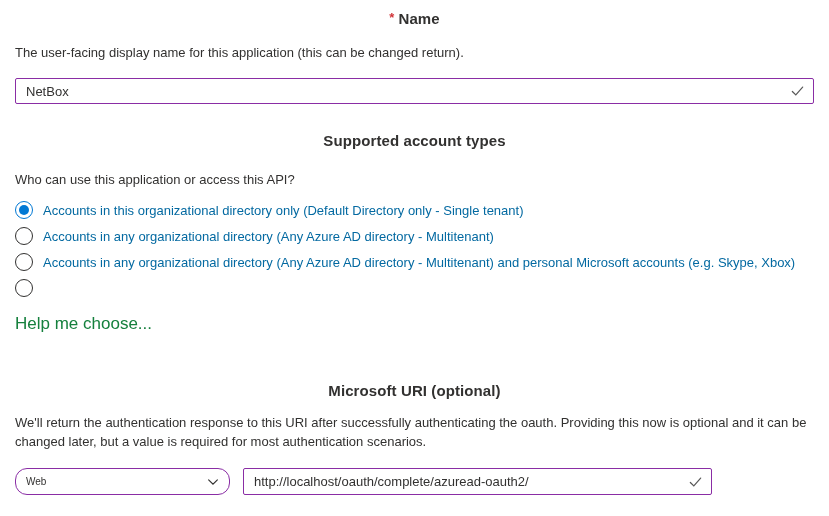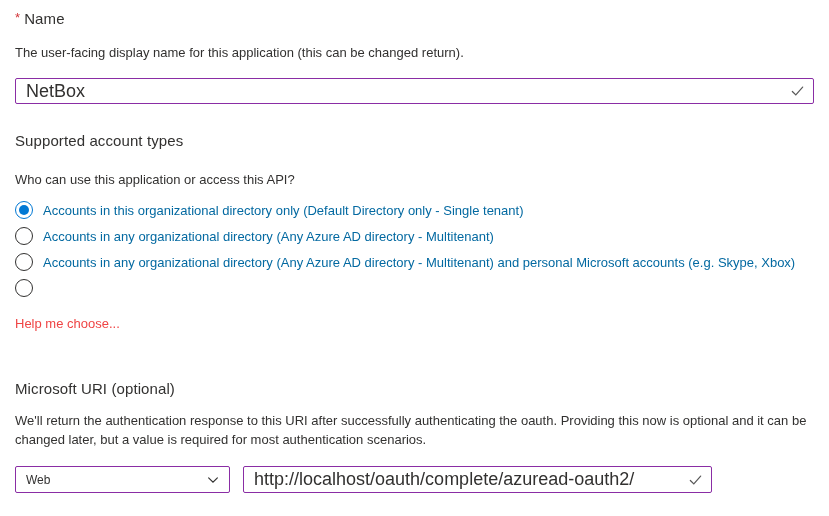--- a/index.html
+++ b/index.html
@@ -9,23 +9,24 @@
     font-family: "Liberation Sans", sans-serif;
     color: #323130;
     overflow: hidden;
   }
   .page {
     padding: 10px 15px 0 15px;
     width: 829px;
   }
   .section-title {
     font-size: 15px;
-    font-weight: 400;
+    font-weight: 700;
     color: #323130;
     letter-spacing: 0.1px;
+    text-align: center;
   }
   .required-star {
     color: #d13438;
     font-size: 13px;
     vertical-align: 2px;
     margin-right: 4px;
   }
   .desc {
     font-size: 13px;
     color: #323130;
@@ -39,21 +40,21 @@
     border-radius: 2px;
     background: #ffffff;
     display: flex;
     align-items: center;
   }
   .field input {
     border: none;
     outline: none;
     background: transparent;
     font-family: "Liberation Sans", sans-serif;
-    font-size: 18px;
+    font-size: 13px;
     color: #323130;
     width: 100%;
     padding: 0 28px 0 10px;
   }
   .valid-check {
     position: absolute;
     right: 8px;
     top: 50%;
     transform: translateY(-50%);
     display: flex;
@@ -88,41 +89,41 @@
     border-radius: 50%;
     background: #0078d4;
     transform: translate(-50%, -50%);
   }
   .radio-label {
     font-size: 13px;
     color: #0369a1;
     white-space: nowrap;
   }
   .link {
-    font-size: 13px;
-    color: #ef4444;
+    font-size: 17px;
+    color: #15803d;
     text-decoration: none;
     cursor: pointer;
   }
   
   .uri-row {
     display: flex;
     gap: 13px;
     margin-top: 17px;
   }
   .select-box {
     position: relative;
     width: 215px;
     height: 27px;
     border: 1.5px solid #8a2da5;
-    border-radius: 2px;
+    border-radius: 12px;
     background: #fff;
     display: flex;
     align-items: center;
-    font-size: 12px;
+    font-size: 10px;
     padding: 0 30px 0 10px;
     cursor: pointer;
   }
   .chevron {
     position: absolute;
     right: 9px;
     top: 50%;
     transform: translateY(-50%);
     display: flex;
     pointer-events: none;

